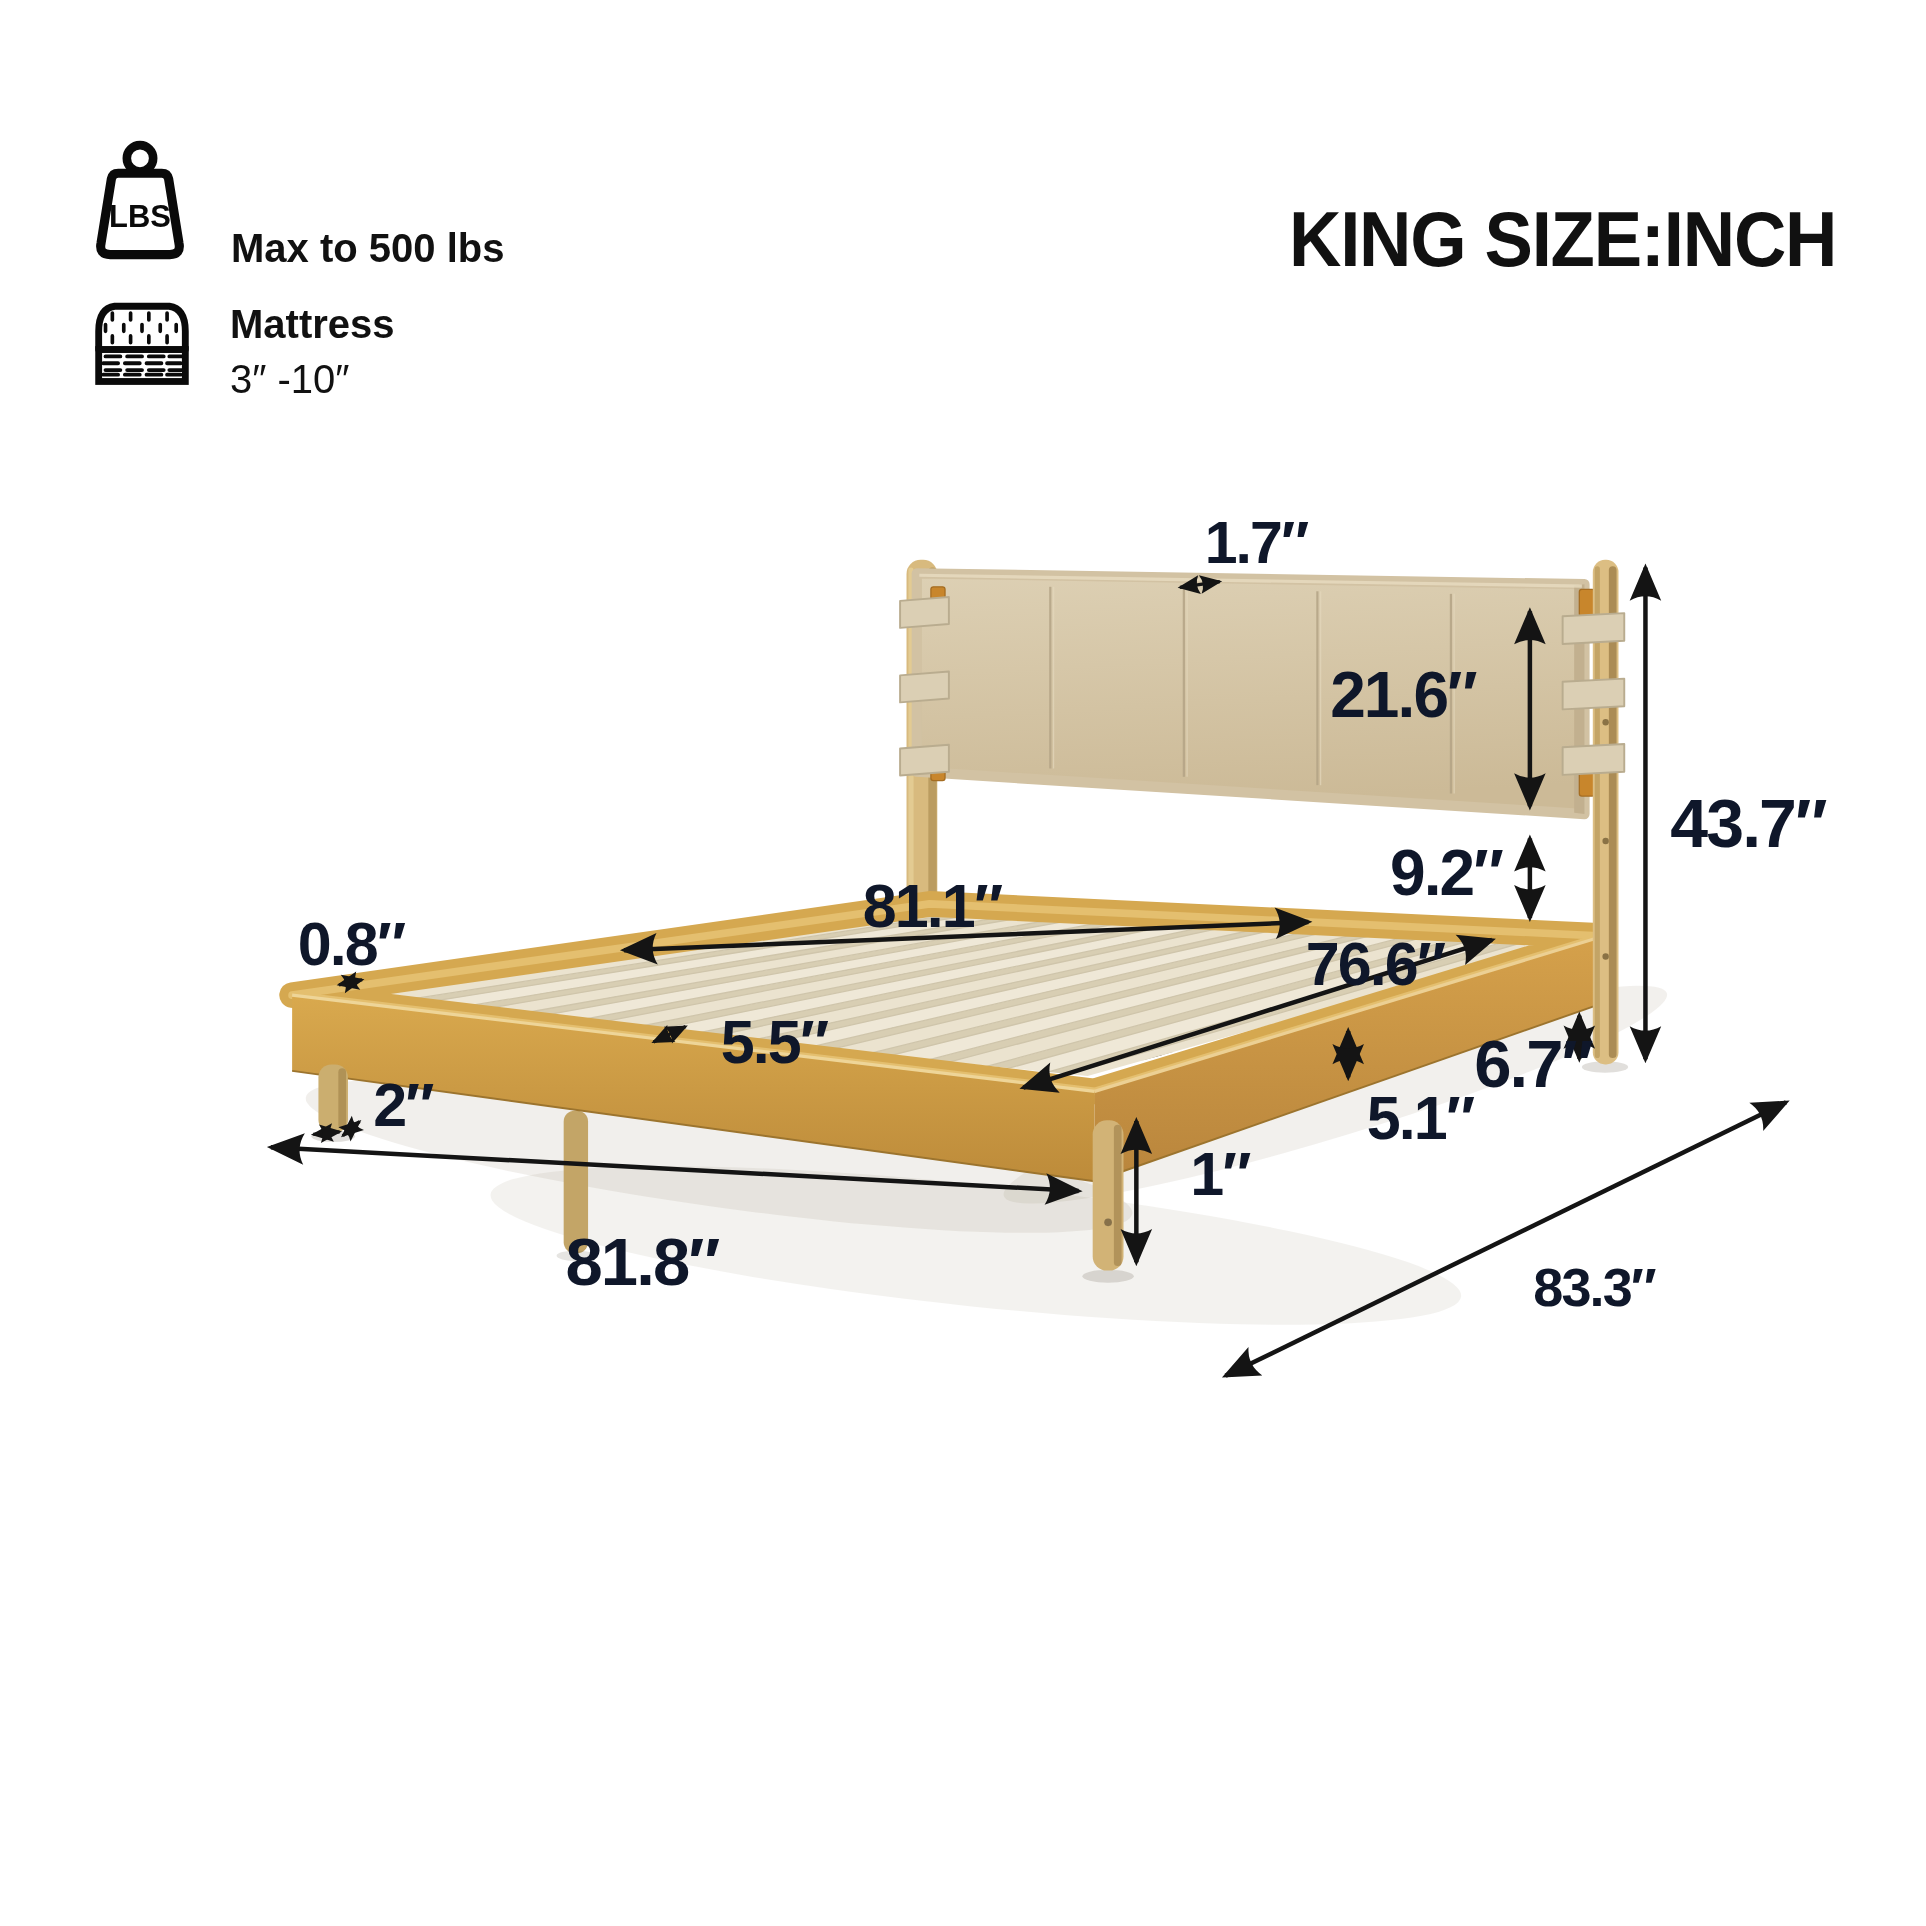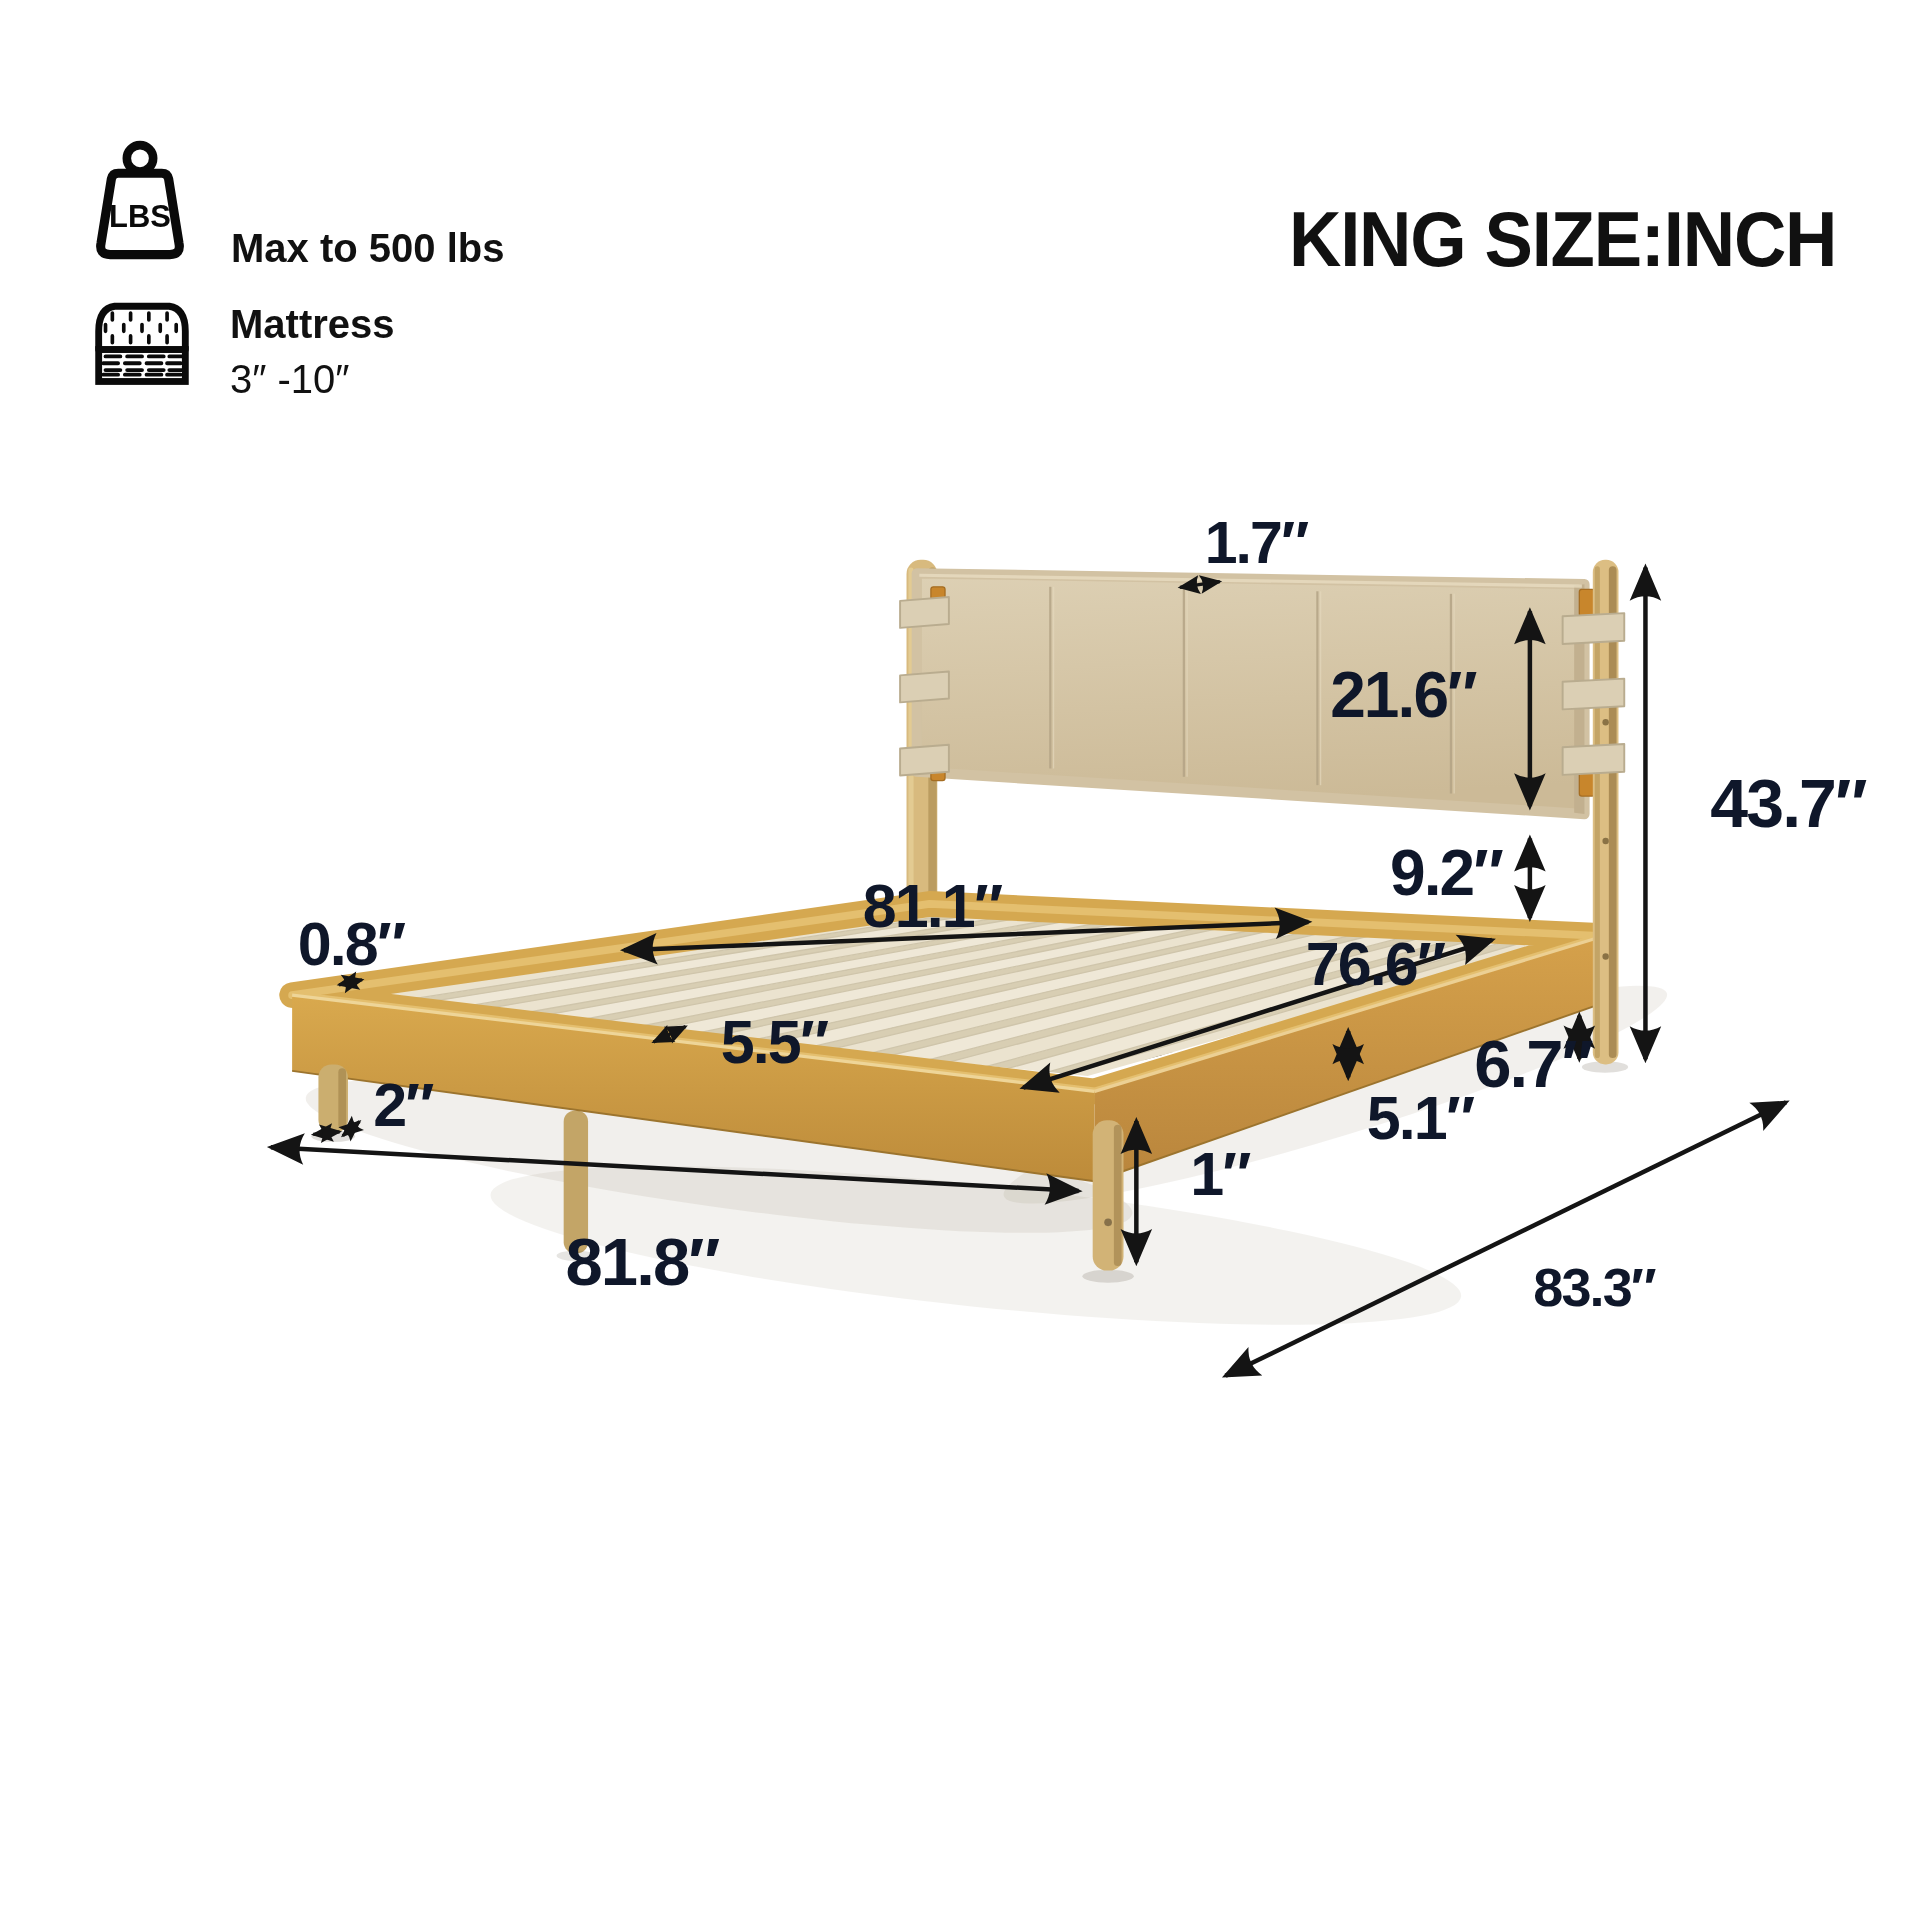--- a/index.html
+++ b/index.html
@@ -219,21 +219,21 @@
       <line x1="528" y1="1534" x2="564" y2="1526" marker-start="url(#ahs)" marker-end="url(#ahs)"></line>
       <line x1="1018" y1="1623" x2="1068" y2="1599" marker-start="url(#ahs)" marker-end="url(#ahs)"></line>
       <line x1="488" y1="1767" x2="529" y2="1763" marker-start="url(#ahs)" marker-end="url(#ahs)"></line>
       <line x1="534" y1="1769" x2="560" y2="1747" marker-start="url(#ahs)" marker-end="url(#ahs)"></line>
     </g>
   </svg>
 
   <div class="dim" style="left:1256px;top:514px;font-size:59px;">1.7″</div>
   <div class="dim" style="left:1403px;top:663px;font-size:64px;">21.6″</div>
   <div class="dim" style="left:1446px;top:841px;font-size:64px;">9.2″</div>
-  <div class="dim" style="left:1748px;top:769px;font-size:68px;margin-left:40px;">43.7″</div>
+  <div class="dim" style="left:1748px;top:789px;font-size:68px;">43.7″</div>
   <div class="dim" style="left:932px;top:876px;font-size:61px;">81.1″</div>
   <div class="dim" style="left:1375px;top:934px;font-size:61px;">76.6″</div>
   <div class="dim" style="left:351px;top:914px;font-size:61px;">0.8″</div>
   <div class="dim" style="left:774px;top:1012px;font-size:61px;">5.5″</div>
   <div class="dim" style="left:403px;top:1075px;font-size:61px;">2″</div>
   <div class="dim" style="left:642px;top:1228px;font-size:67px;">81.8″</div>
   <div class="dim" style="left:1220px;top:1144px;font-size:61px;">1″</div>
   <div class="dim" style="left:1374px;top:1088px;font-size:61px;margin-left:46px;">5.1″</div>
   <div class="dim" style="left:1533px;top:1030px;font-size:67px;">6.7″</div>
   <div class="dim" style="left:1594px;top:1260px;font-size:54px;">83.3″</div>

